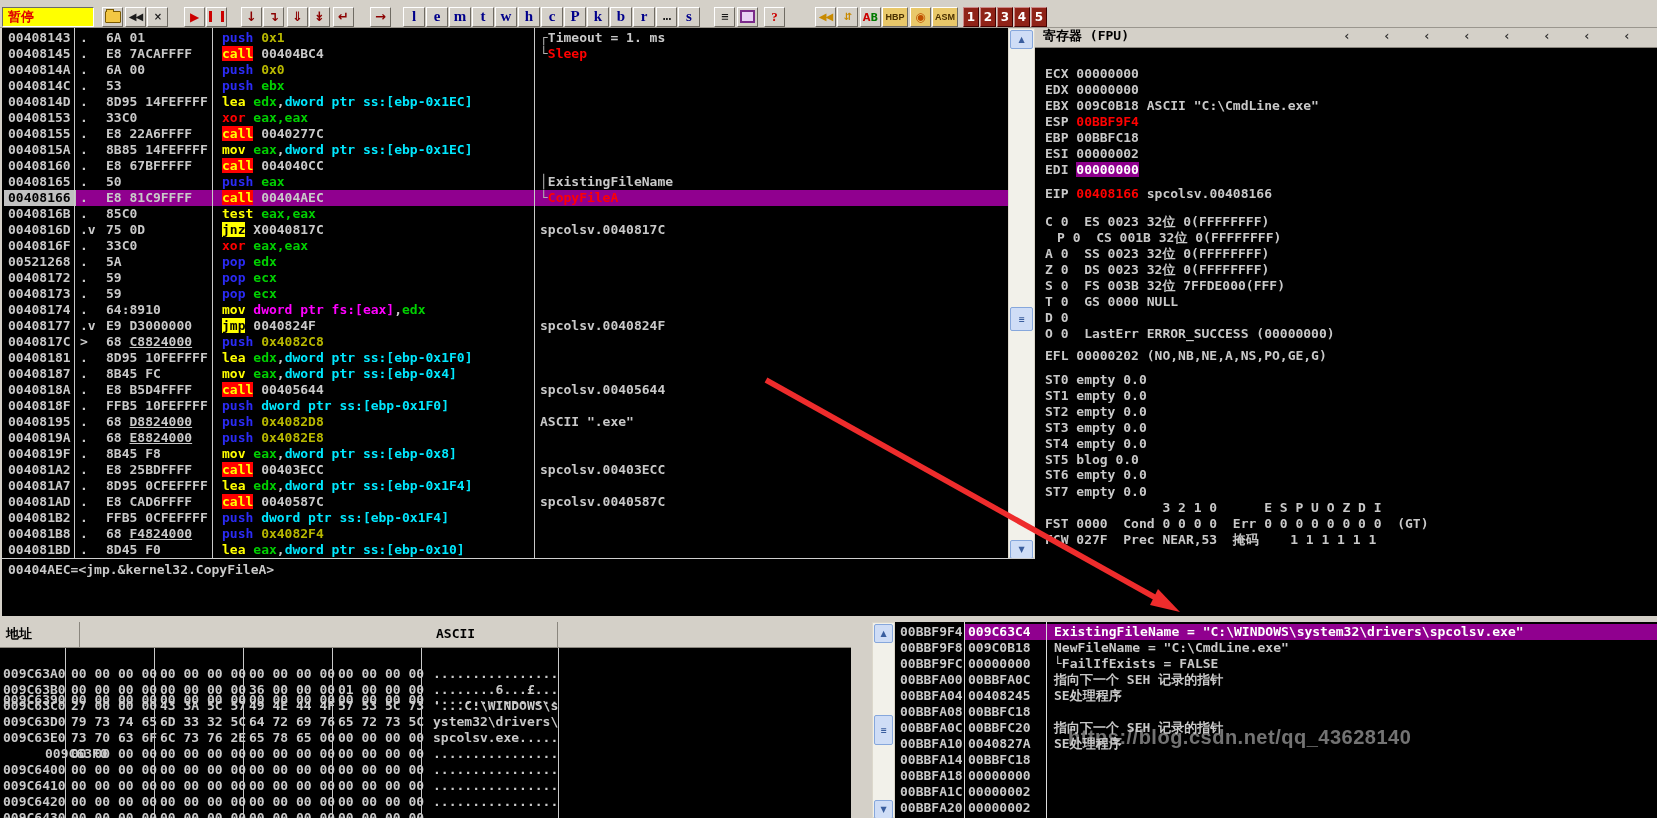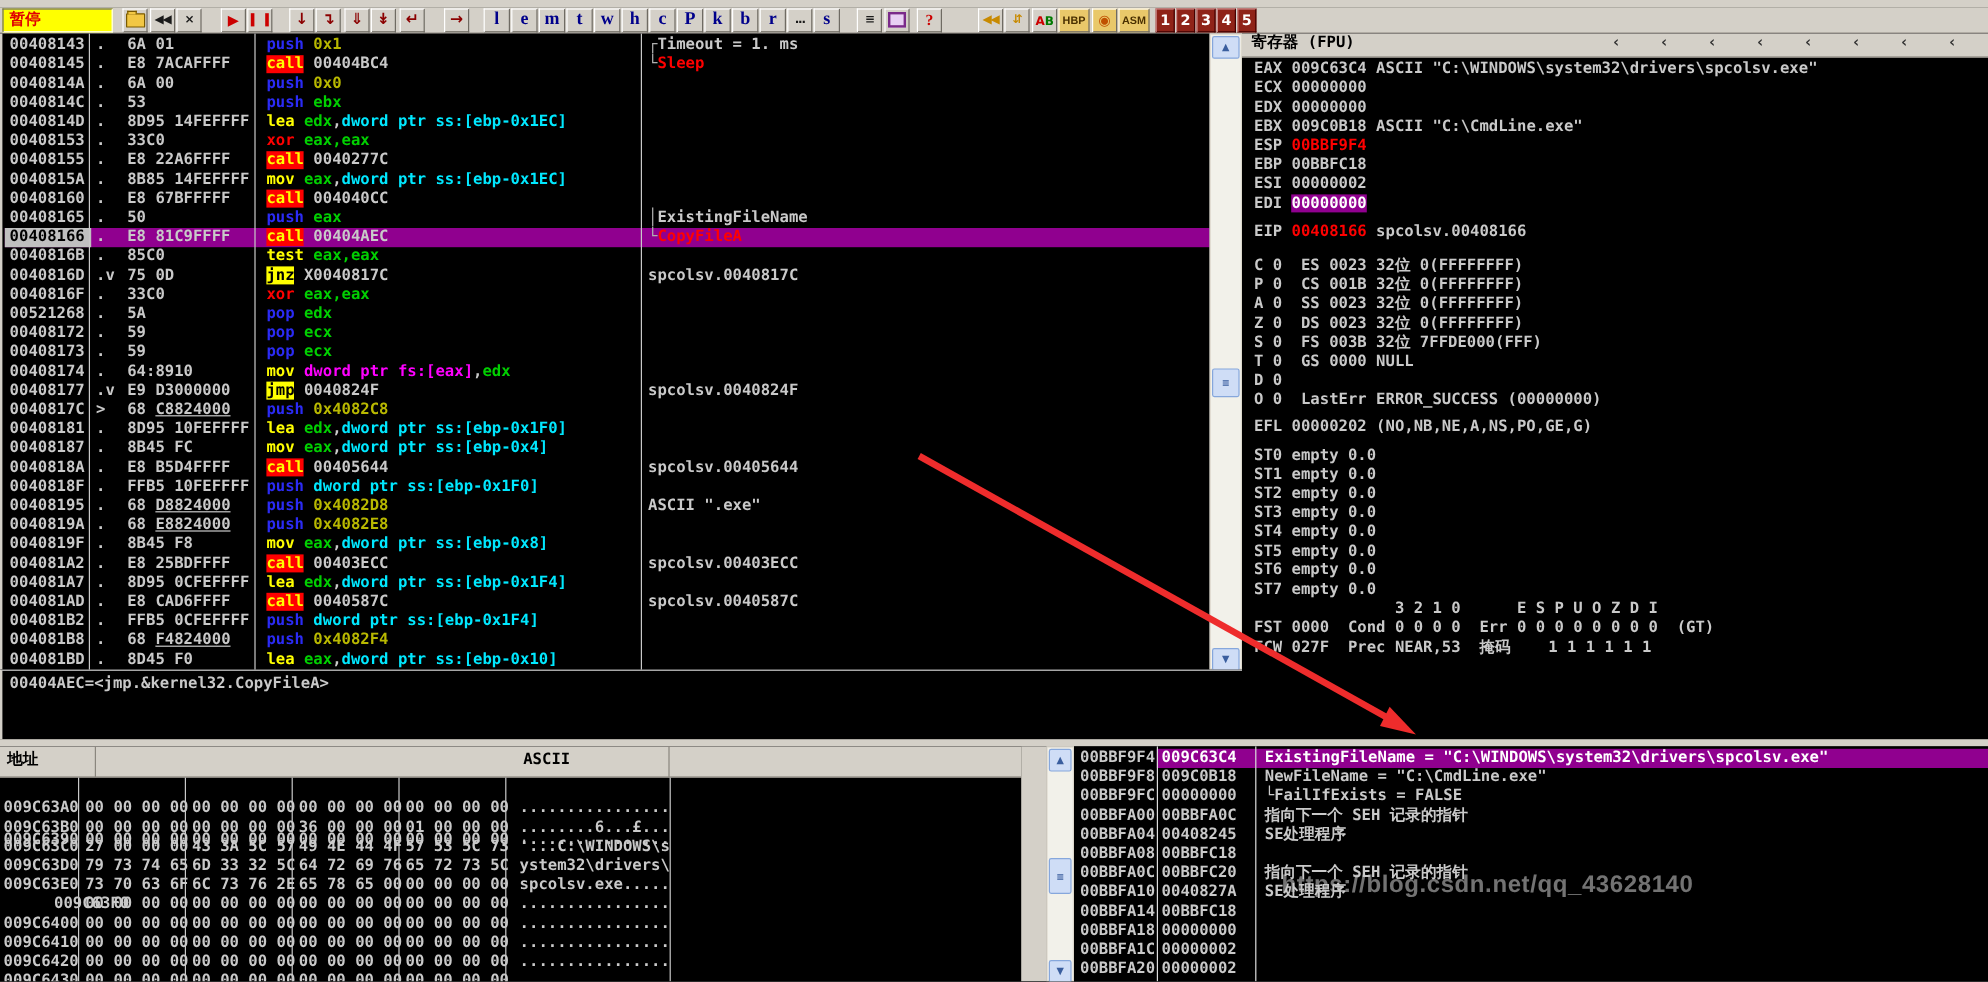--- a/index.html
+++ b/index.html
@@ -264,44 +264,43 @@
   <div class="infopane">
     <div class="t">00404AEC=&lt;jmp.&amp;kernel32.CopyFileA&gt;</div>
   </div>
 
   <div class="regs">
     <div class="hdr">
       <span>寄存器 (FPU)</span>
       <span id="chevrons"><span class="chev" style="left: 308px;">‹</span><span class="chev" style="left: 348px;">‹</span><span class="chev" style="left: 388px;">‹</span><span class="chev" style="left: 428px;">‹</span><span class="chev" style="left: 468px;">‹</span><span class="chev" style="left: 508px;">‹</span><span class="chev" style="left: 548px;">‹</span><span class="chev" style="left: 588px;">‹</span></span>
     </div>
     <div class="rcontent" id="reg-lines">
-        <div class="rline" style="top: 2px;"><span class="tk-sil" style="position: static;">EAX </span><span class="tk-sil" style="position: static;">009C63C4</span><span class="tk-sil" style="position: static;"> ASCII "C:\WINDOWS\system32\drivers\spcolsv.exe"</span></div>
         <div class="rline" style="top: 18px;"><span class="tk-sil" style="position: static;">ECX </span><span class="tk-sil" style="position: static;">00000000</span><span class="tk-sil" style="position: static;"></span></div>
         <div class="rline" style="top: 34px;"><span class="tk-sil" style="position: static;">EDX </span><span class="tk-sil" style="position: static;">00000000</span><span class="tk-sil" style="position: static;"></span></div>
         <div class="rline" style="top: 50px;"><span class="tk-sil" style="position: static;">EBX </span><span class="tk-sil" style="position: static;">009C0B18</span><span class="tk-sil" style="position: static;"> ASCII "C:\CmdLine.exe"</span></div>
         <div class="rline" style="top: 66px;"><span class="tk-sil" style="position: static;">ESP </span><span class="tk-redv" style="position: static;">00BBF9F4</span><span class="tk-sil" style="position: static;"></span></div>
         <div class="rline" style="top: 82px;"><span class="tk-sil" style="position: static;">EBP </span><span class="tk-sil" style="position: static;">00BBFC18</span><span class="tk-sil" style="position: static;"></span></div>
         <div class="rline" style="top: 98px;"><span class="tk-sil" style="position: static;">ESI </span><span class="tk-sil" style="position: static;">00000002</span><span class="tk-sil" style="position: static;"></span></div>
         <div class="rline" style="top: 114px;"><span class="tk-sil" style="position: static;">EDI </span><span class="tk-hl" style="position: static;">00000000</span><span class="tk-sil" style="position: static;"></span></div>
         <div class="rline" style="top: 138px;"><span class="tk-sil" style="position: static;">EIP </span><span class="tk-redv" style="position: static;">00408166</span><span class="tk-sil" style="position: static;"> spcolsv.00408166</span></div>
         <div class="rline" style="top: 166px;"><span class="tk-sil" style="position: static;">C 0  ES 0023 32位 0(FFFFFFFF)</span></div>
-        <div class="rline" style="top: 182px;"><span class="tk-sil" style="position: static;">P 0  CS 001B 32位 0(FFFFFFFF)</span></div>
+        <div class="rline" style="top: 182px;"><span class="tk-sil" style="position: static; margin-left: 12px;">P 0  CS 001B 32位 0(FFFFFFFF)</span></div>
         <div class="rline" style="top: 198px;"><span class="tk-sil" style="position: static;">A 0  SS 0023 32位 0(FFFFFFFF)</span></div>
         <div class="rline" style="top: 214px;"><span class="tk-sil" style="position: static;">Z 0  DS 0023 32位 0(FFFFFFFF)</span></div>
         <div class="rline" style="top: 230px;"><span class="tk-sil" style="position: static;">S 0  FS 003B 32位 7FFDE000(FFF)</span></div>
         <div class="rline" style="top: 246px;"><span class="tk-sil" style="position: static;">T 0  GS 0000 NULL</span></div>
         <div class="rline" style="top: 262px;"><span class="tk-sil" style="position: static;">D 0</span></div>
         <div class="rline" style="top: 278px;"><span class="tk-sil" style="position: static;">O 0  LastErr ERROR_SUCCESS (00000000)</span></div>
         <div class="rline" style="top: 300px;"><span class="tk-sil" style="position: static;">EFL 00000202 (NO,NB,NE,A,NS,PO,GE,G)</span></div>
         <div class="rline" style="top: 324px;"><span class="tk-sil" style="position: static;">ST0 empty 0.0</span></div>
         <div class="rline" style="top: 340px;"><span class="tk-sil" style="position: static;">ST1 empty 0.0</span></div>
         <div class="rline" style="top: 356px;"><span class="tk-sil" style="position: static;">ST2 empty 0.0</span></div>
         <div class="rline" style="top: 372px;"><span class="tk-sil" style="position: static;">ST3 empty 0.0</span></div>
         <div class="rline" style="top: 388px;"><span class="tk-sil" style="position: static;">ST4 empty 0.0</span></div>
-        <div class="rline" style="top: 404px;"><span class="tk-sil" style="position: static;">ST5 empty 0.0</span></div>
+        <div class="rline" style="top: 404px;"><span class="tk-sil" style="position: static;">ST5 blog 0.0</span></div>
         <div class="rline" style="top: 419px;"><span class="tk-sil" style="position: static;">ST6 empty 0.0</span></div>
         <div class="rline" style="top: 436px;"><span class="tk-sil" style="position: static;">ST7 empty 0.0</span></div>
         <div class="rline" style="top: 452px;"><span class="tk-sil" style="position: static;">               3 2 1 0      E S P U O Z D I</span></div>
         <div class="rline" style="top: 468px;"><span class="tk-sil" style="position: static;">FST 0000  Cond 0 0 0 0  Err 0 0 0 0 0 0 0 0  (GT)</span></div>
         <div class="rline" style="top: 484px;"><span class="tk-sil" style="position: static;">FCW 027F  Prec NEAR,53  掩码    1 1 1 1 1 1</span></div>
       </div>
   </div>
 
   <div class="hsep"></div>
 

